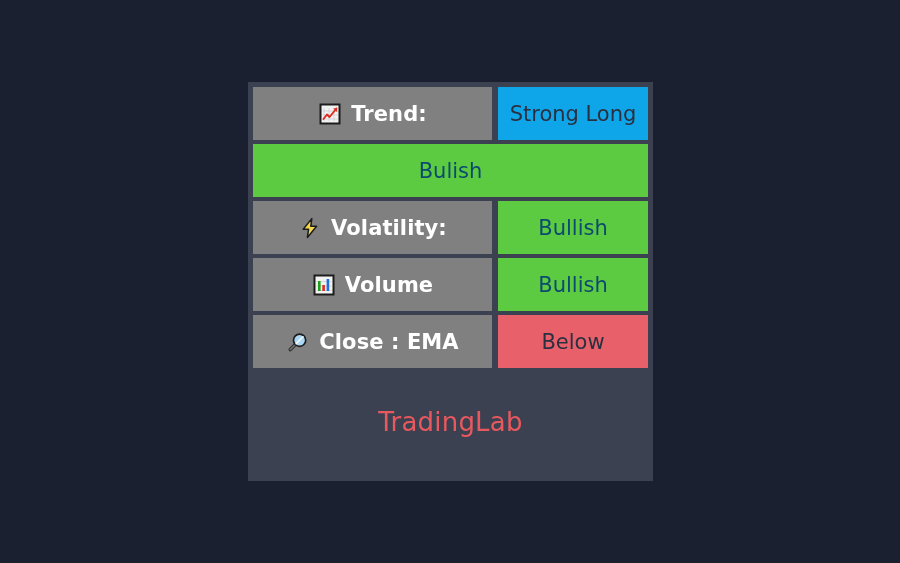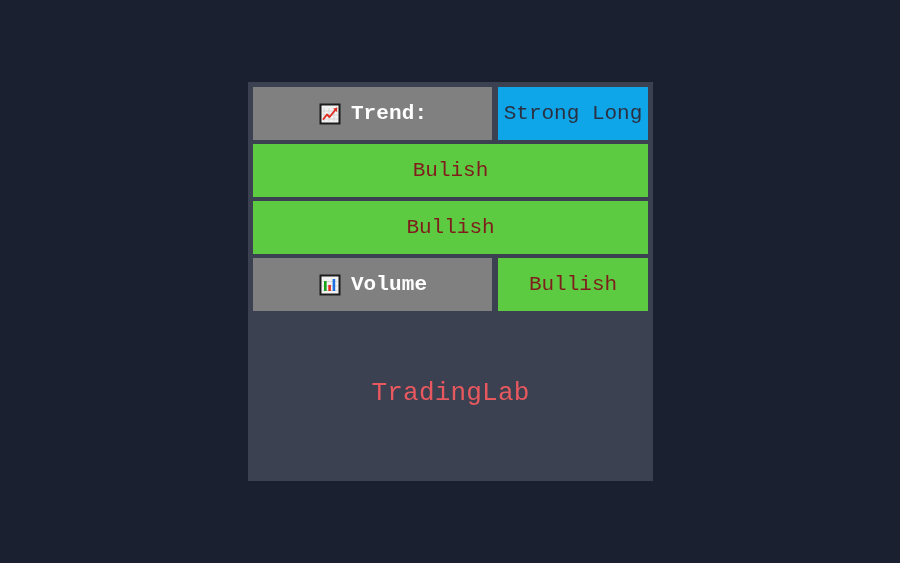--- a/index.html
+++ b/index.html
@@ -11,21 +11,20 @@
     height: 563px;
     background: #1b2030;
     font-family: "DejaVu Sans", "Liberation Sans", sans-serif;
     overflow: hidden;
   }
 
   #stage {
     position: relative;
     width: 900px;
     height: 500px;
-    font-family: Liberation Mono, monospace;
   }
 
   
   .panel {
     position: absolute;
     left: 248px;
     top: 82px;
     width: 405px;
     height: 399px;
     background: #3b4150;
@@ -75,21 +74,21 @@
     background: #808080;
     color: #ffffff;
     font-weight: bold;
   }
   .cell-value.strong-green {
     background: #0ea5e9;
     color: #2b3040;
   }
   .cell-value.green {
     background: #5ccb41;
-    color: #7f1d1d;
+    color: #0c4a6e;
   }
   .cell-value.red {
     background: #e8616a;
     color: #2b3040;
   }
 
   .emoji {
     font-size: 21px;
     line-height: 1;
     display: inline-flex;
@@ -137,39 +136,61 @@
         </div>
         <div class="cell-value strong-green">Strong Long</div>
       </div>
 
 
       <div class="row">
         <div class="cell-value green">Bulish</div>
       </div>
 
       <div class="row">
+        <div class="cell-label">
+          <span class="emoji">
+            <svg class="icon-svg" width="22" height="22" viewBox="0 0 22 22">
+              <polygon points="12.8,1.6 4.2,12.2 9.6,12.2 8.4,20.4 17.6,9.2 11.8,9.2" fill="#f4d84a" stroke="#1c1c1c" stroke-width="1.5" stroke-linejoin="round"></polygon>
+            </svg>
+          </span>
+          <span>Volatility:</span>
+        </div>
         <div class="cell-value green">Bullish</div>
       </div>
 
       <div class="row">
         <div class="cell-label">
           <span class="emoji">
             <svg class="icon-svg" width="22" height="22" viewBox="0 0 22 22">
               <rect x="1.5" y="1.5" width="19" height="19" fill="#f2f2f2" stroke="#1c1c1c" stroke-width="2"></rect>
               <path d="M3.5 7.5 H18.5 M3.5 12 H18.5 M3.5 16.5 H18.5" stroke="#cfcfcf" stroke-width="0.8"></path>
               <rect x="5" y="7" width="2.6" height="10" fill="#18a318"></rect>
               <rect x="9.3" y="11" width="2.6" height="6" fill="#e02b20"></rect>
               <rect x="13.6" y="5" width="2.6" height="12" fill="#1f6fe0"></rect>
             </svg>
           </span>
           <span>Volume</span>
         </div>
         <div class="cell-value green">Bullish</div>
       </div>
 
+      <div class="row">
+        <div class="cell-label">
+          <span class="emoji">
+            <svg class="icon-svg" width="22" height="22" viewBox="0 0 22 22">
+              <path d="M8.4 13.4 L3.2 18.6" stroke="#1c1c1c" stroke-width="3.4" stroke-linecap="round"></path>
+              <path d="M8.4 13.4 L3.2 18.6" stroke="#6f6f6f" stroke-width="1.8" stroke-linecap="round"></path>
+              <circle cx="12.6" cy="9.2" r="6.1" fill="#a9d8f5" stroke="#1c1c1c" stroke-width="1.7"></circle>
+              <path d="M9.2 12.6 L16 5.8" stroke="#ffffff" stroke-width="1.6" stroke-linecap="round" opacity="0.85"></path>
+            </svg>
+          </span>
+          <span>Close : EMA</span>
+        </div>
+        <div class="cell-value red">Below</div>
+      </div>
 
     </div>
 
     <div class="footer">TradingLab</div>
 
   </div>
 
 </div>
 
 </body></html>

